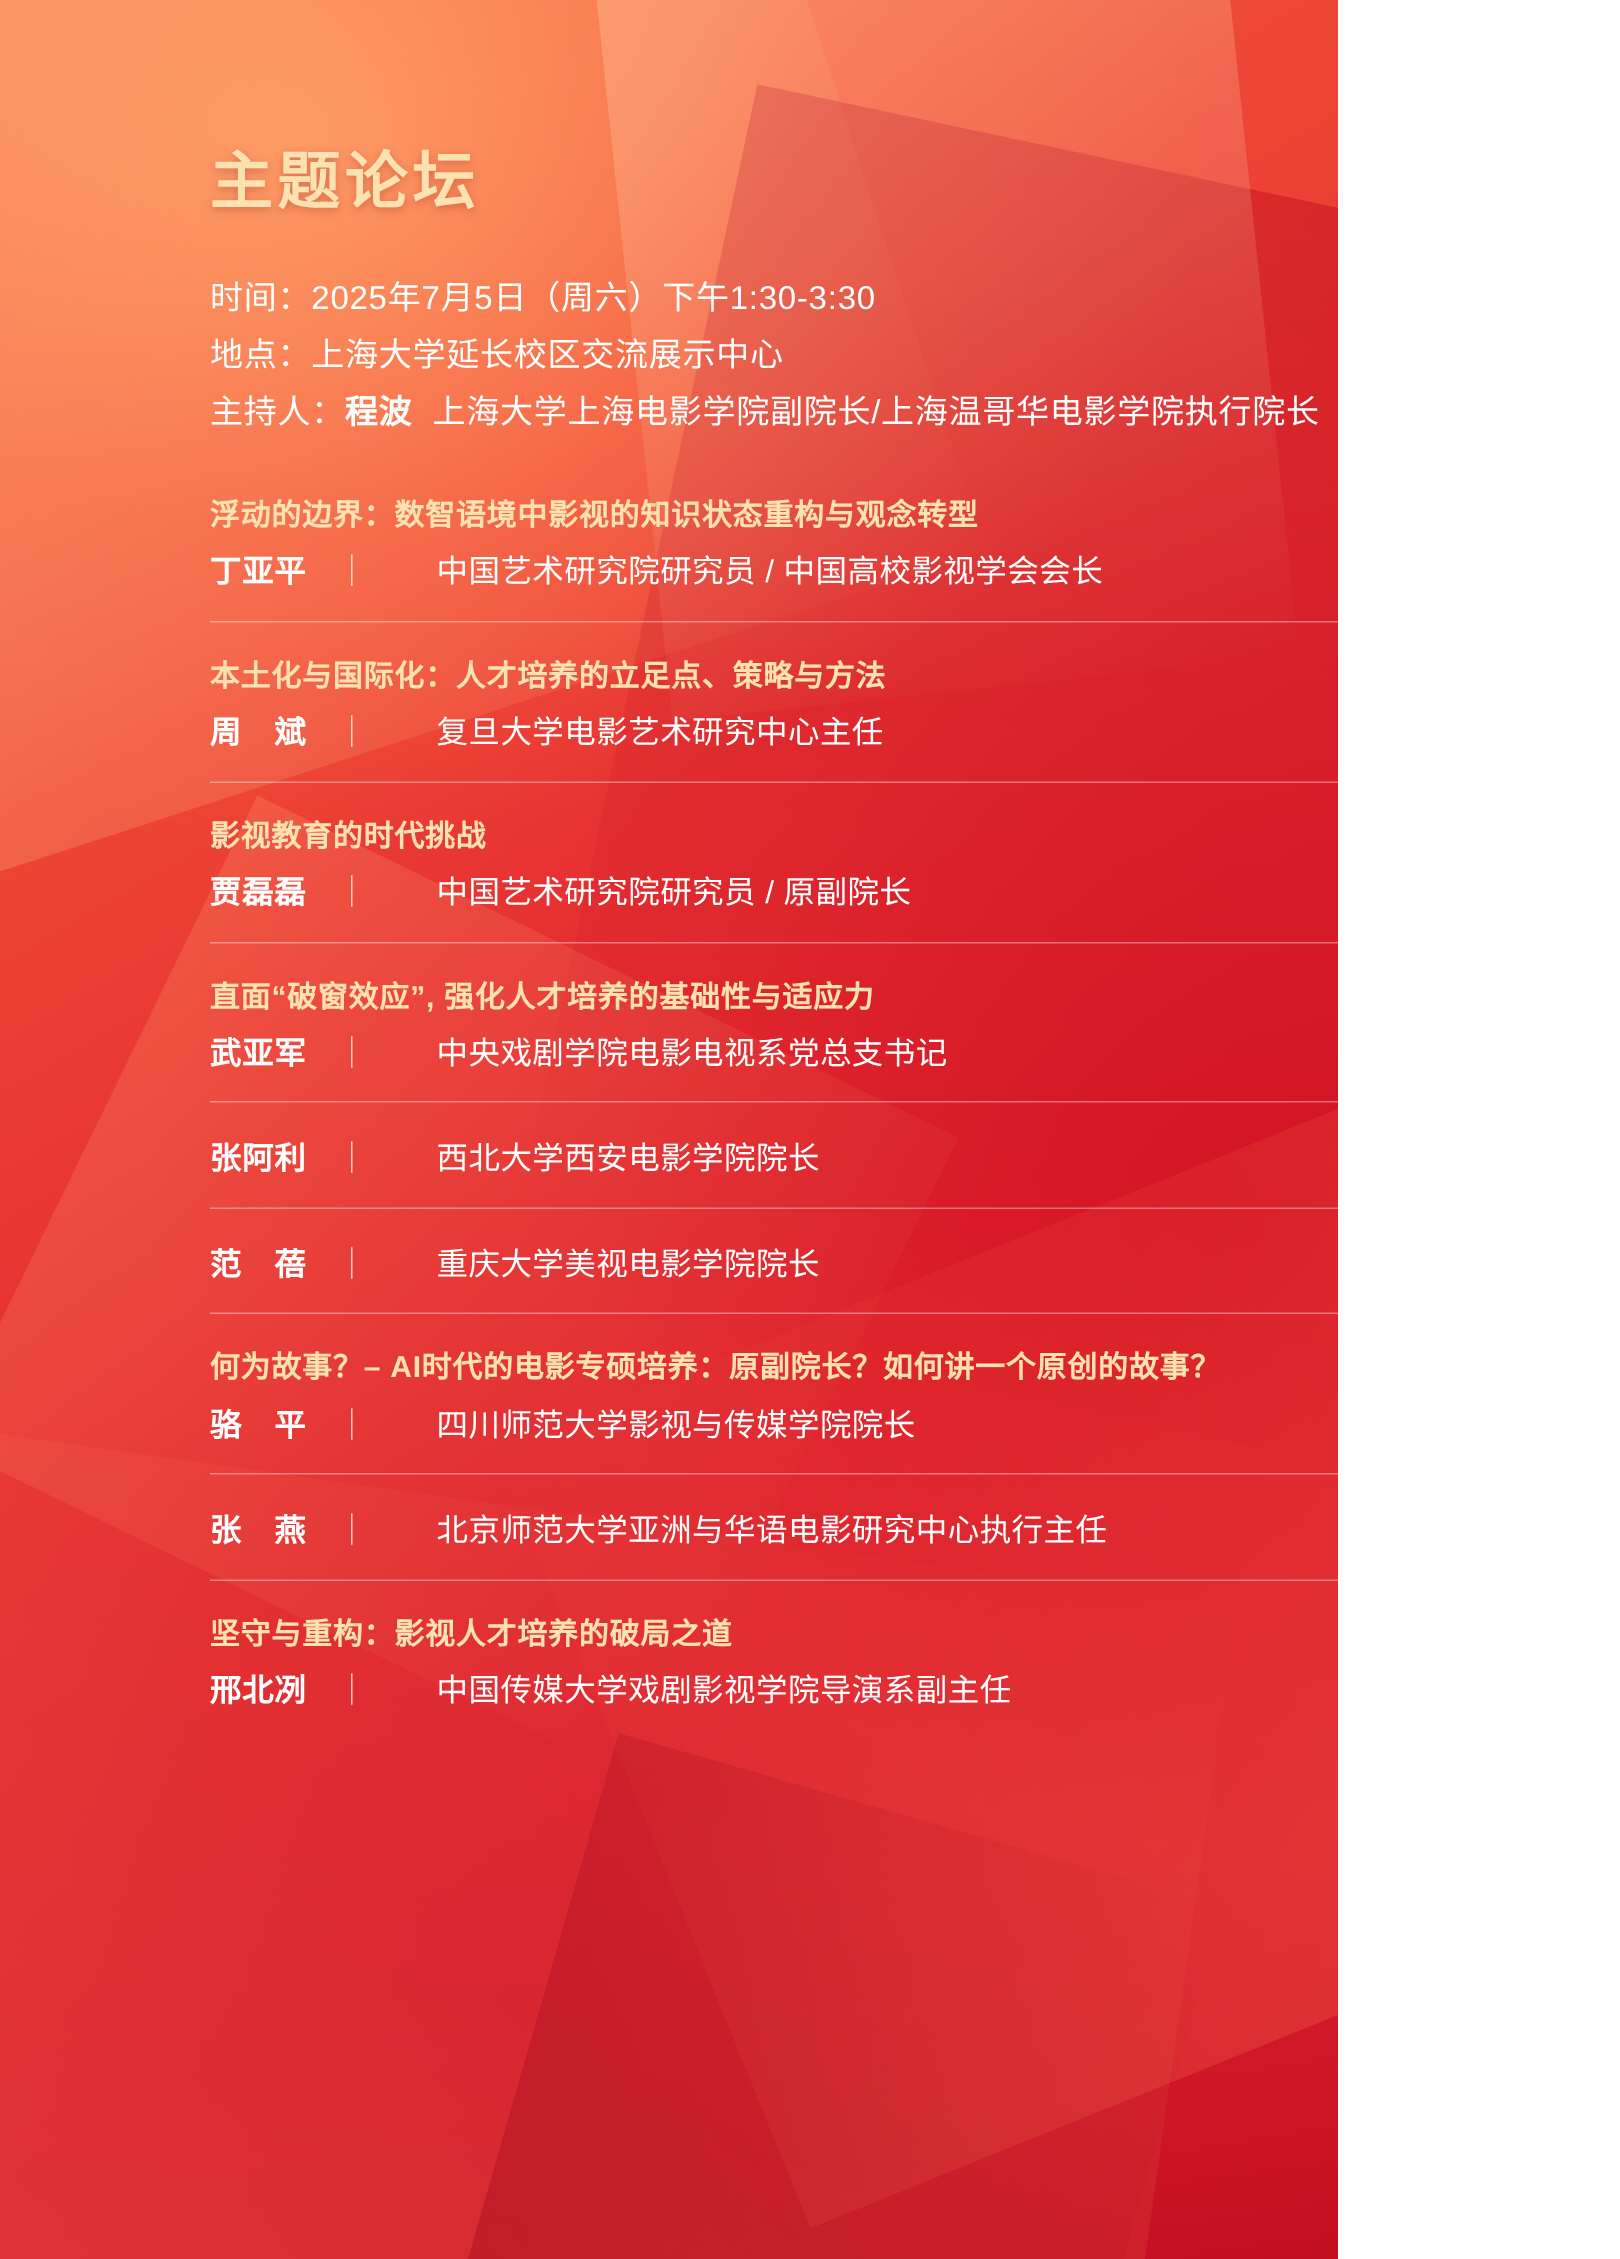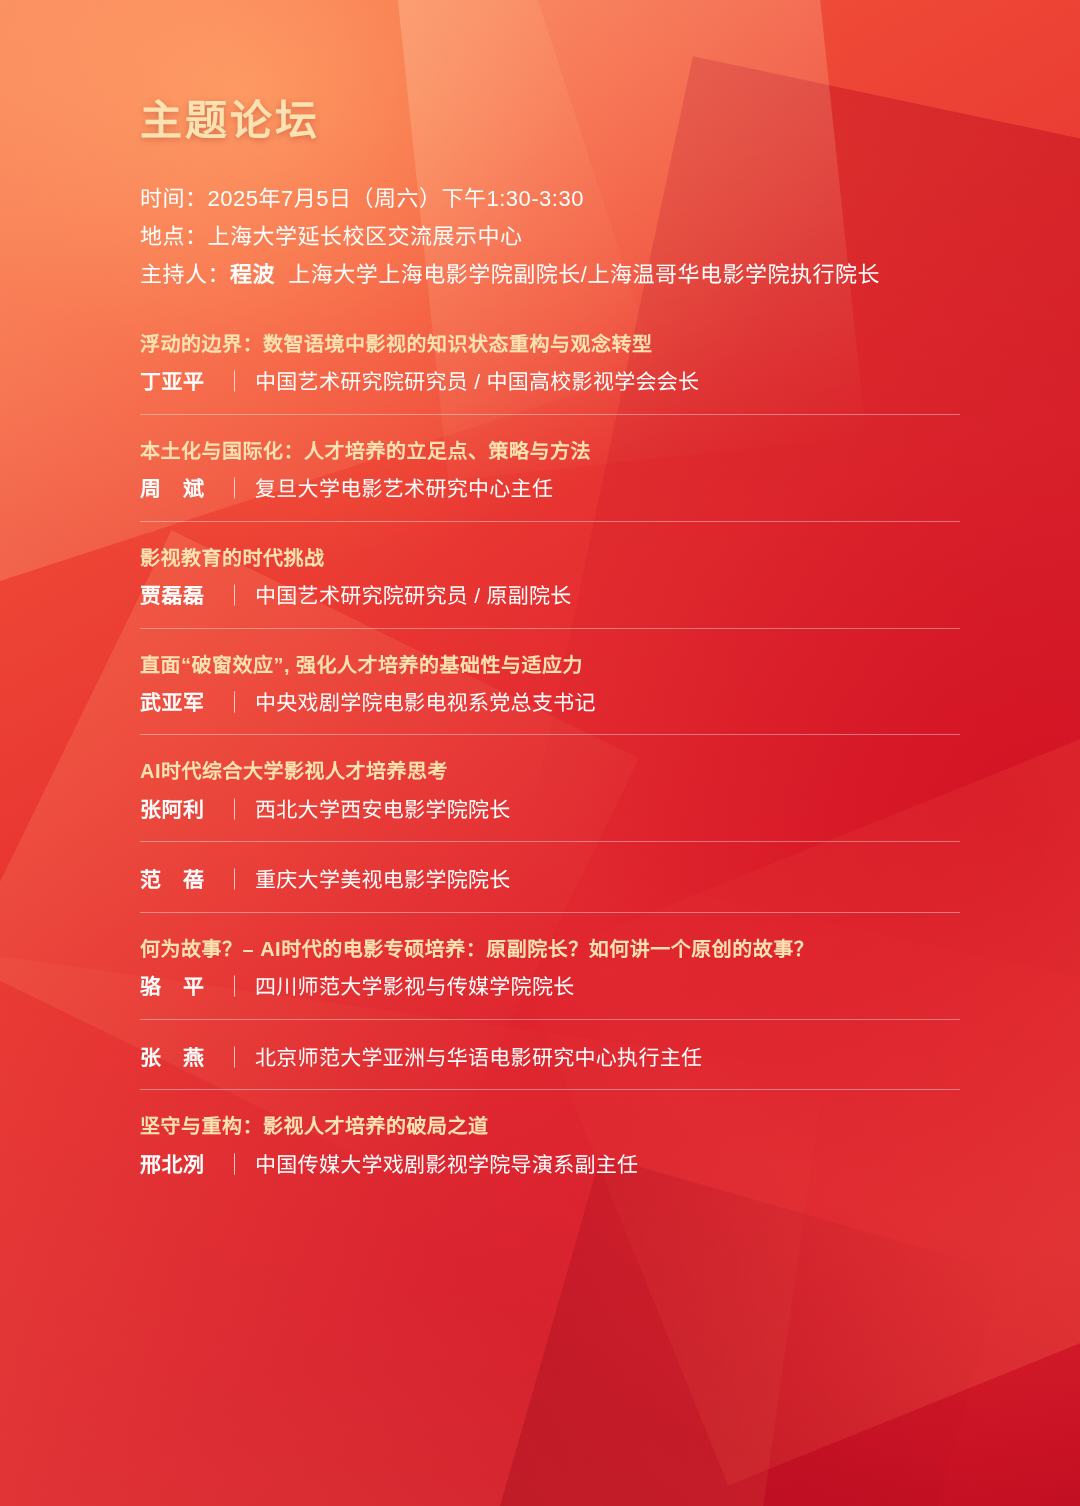--- a/index.html
+++ b/index.html
@@ -7,21 +7,21 @@
     padding: 0;
   }
   body {
     width: 1080px;
     height: 1506px;
     font-family: "Liberation Sans", "DejaVu Sans", sans-serif;
     overflow: hidden;
   }
   .poster {
     position: relative;
-    width: 1080px;
+    width: 892px;
     height: 1506px;
     background:
       radial-gradient(ellipse 900px 700px at 22% 6%, rgba(255,150,90,0.85) 0%, rgba(255,120,70,0.35) 38%, rgba(255,90,60,0.0) 68%),
       radial-gradient(ellipse 1000px 900px at 95% 55%, rgba(215,20,36,0.95) 0%, rgba(226,40,48,0.55) 45%, rgba(226,40,48,0.0) 75%),
       linear-gradient(150deg, #f4683f 0%, #ef4a37 22%, #e63030 48%, #d5172a 72%, #c30f22 100%);
     overflow: hidden;
   }
   
   .shard {
     position: absolute;
@@ -134,20 +134,21 @@
     display: inline-block;
     letter-spacing: 0.5px;
   }
   .speaker-sep {
     color: rgba(255,255,255,0.8);
     margin: 0 10px 0 0;
   }
   .speaker-affil {
     font-weight: normal;
     letter-spacing: 0.3px;
+    margin-left: 36px;
   }
 </style>
 </head>
 <body>
 
 <div class="poster">
   <div class="shard s1"></div>
   <div class="shard s2"></div>
   <div class="shard s3"></div>
   <div class="shard s4"></div>
@@ -202,21 +203,20 @@
       <div class="session">
         <div class="session-title">直面“破窗效应”, 强化人才培养的基础性与适应力</div>
         <div class="speaker-row">
           <span class="speaker-name">武亚军</span>
           <span class="speaker-sep">｜</span>
           <span class="speaker-affil">中央戏剧学院电影电视系党总支书记</span>
         </div>
       </div>
 
       <div class="session">
-        <div class="session-title">AI时代综合大学影视人才培养思考</div>
         <div class="speaker-row">
           <span class="speaker-name">张阿利</span>
           <span class="speaker-sep">｜</span>
           <span class="speaker-affil">西北大学西安电影学院院长</span>
         </div>
       </div>
 
       <div class="session">
         <div class="speaker-row">
           <span class="speaker-name">范　蓓</span>

